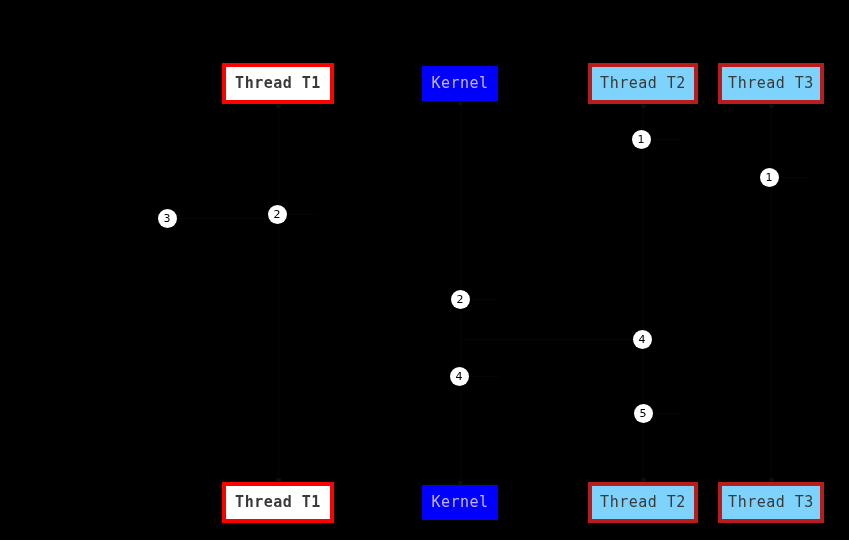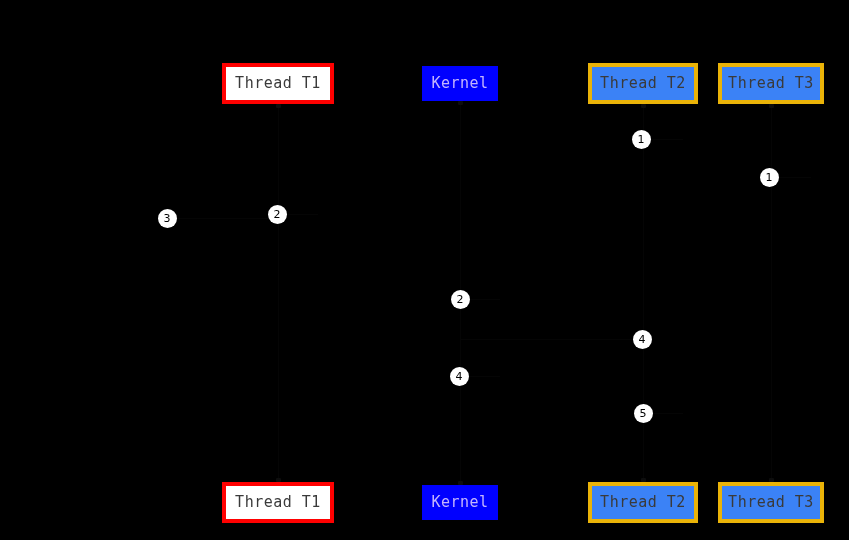--- a/index.html
+++ b/index.html
@@ -29,24 +29,25 @@
     font-family: "DejaVu Sans Mono", monospace;
     font-size: 15px;
     letter-spacing: 0.5px;
     white-space: nowrap;
     line-height: 1;
   }
   .participant.thread-red {
     border: 4px solid #ff0000;
     background: #ffffff;
     color: #3a3a3a;
+    font-weight: bold;
   }
   .participant.thread-blue {
-    border: 4px solid #eab308;
-    background: #3b82f6;
+    border: 4px solid #b91c1c;
+    background: #7dd3fc;
     color: #3a3a3a;
     text-align: right;
   }
   .participant.kernel {
     border: 0;
     background: #0000ff;
     color: #c4b5fd;
   }
 
   

